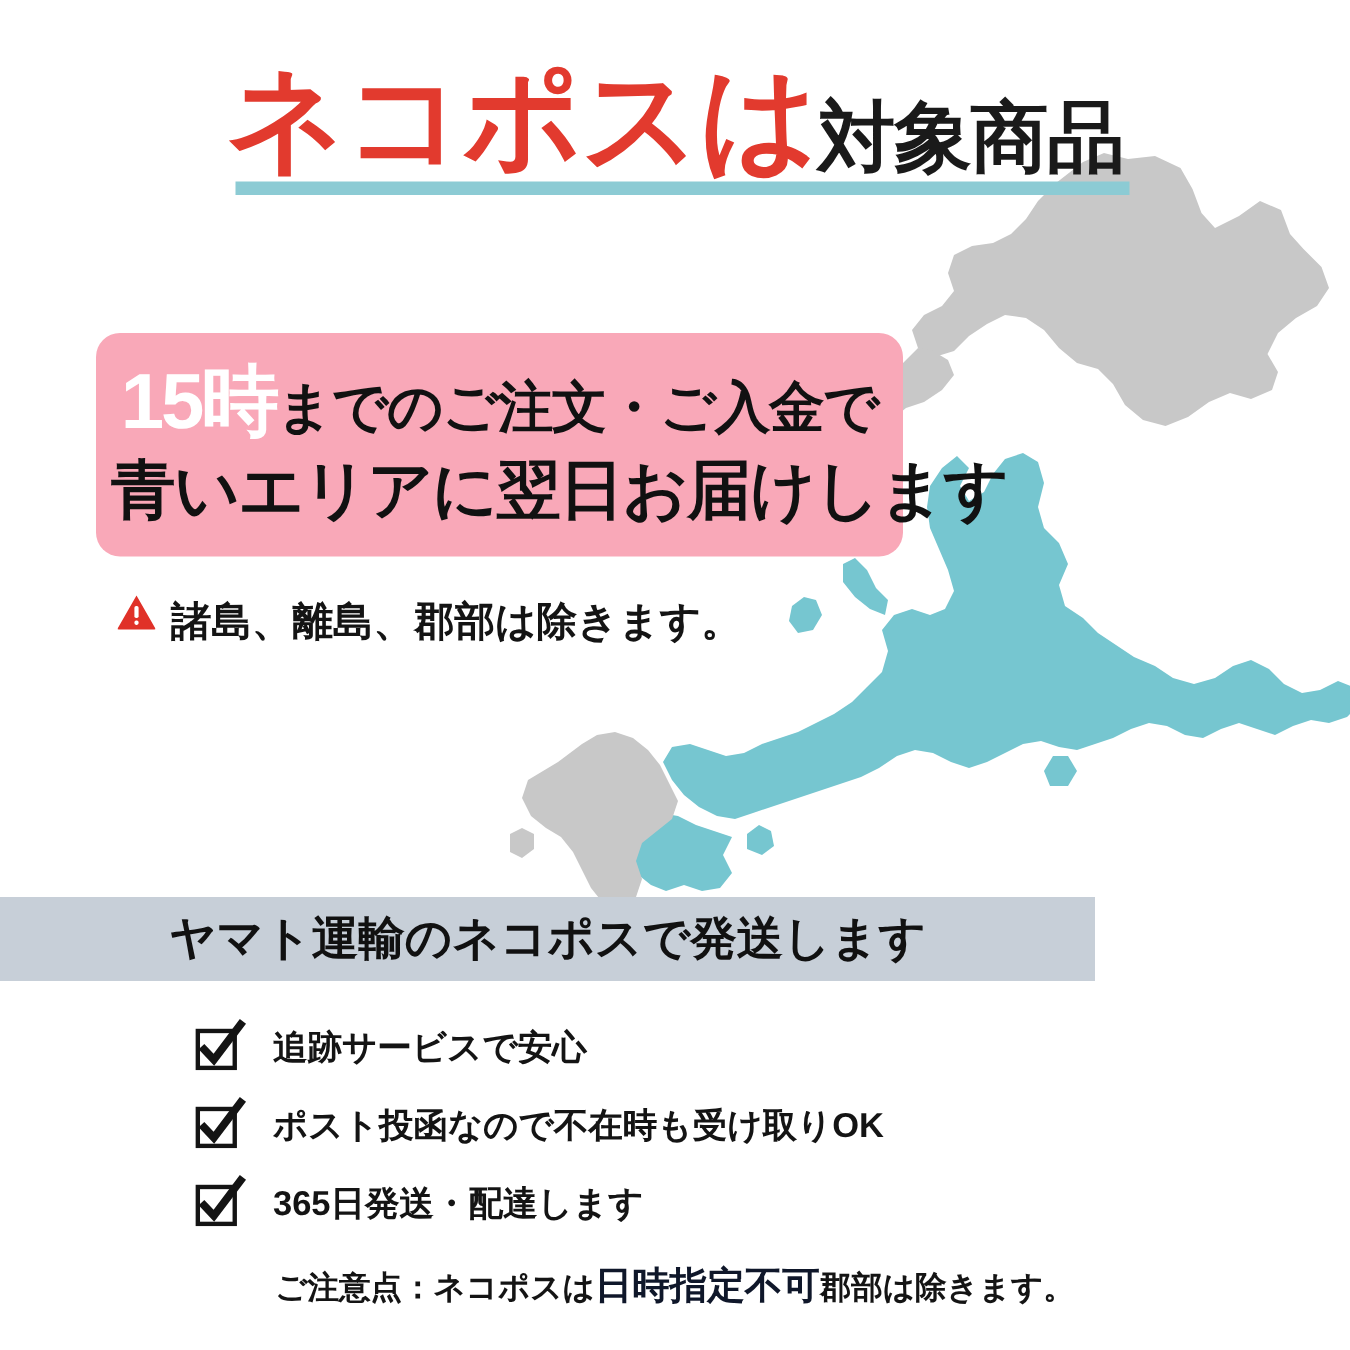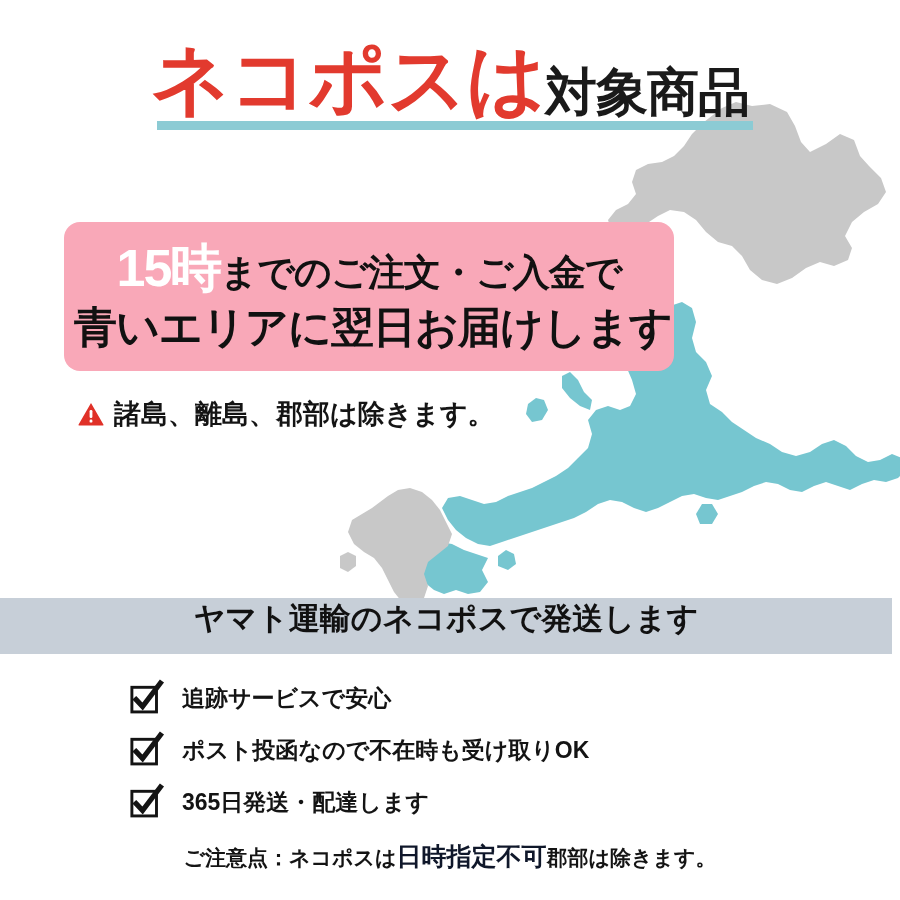--- a/index.html
+++ b/index.html
@@ -68,21 +68,21 @@
     right: -4px;
     bottom: -12px;
     height: 9px;
   }
 
   
   #pink-callout {
     position: absolute;
     left: 64px;
     top: 222px;
-    width: 610px;
+    width: 538px;
     padding: 18px 10px 20px 10px;
     border-radius: 16px;
     box-sizing: border-box;
     z-index: 3;
   }
   .callout-line {
     text-align: center;
     line-height: 1.08;
     white-space: nowrap;
   }
@@ -107,21 +107,21 @@
     letter-spacing: -1px;
   }
 
   
   #warning-note {
     position: absolute;
     left: 78px;
     top: 396px;
     z-index: 3;
     display: flex;
-    align-items: center;
+    align-items: flex-start;
     gap: 10px;
     white-space: nowrap;
   }
   #warning-icon {
     width: 26px;
     height: 24px;
     flex: 0 0 auto;
     display: block;
   }
   #warning-text {
@@ -129,24 +129,25 @@
     font-weight: bold;
     color: #141414;
     letter-spacing: 0px;
   }
 
   
   #carrier-banner {
     position: absolute;
     left: 0;
     top: 598px;
-    width: 892px;
+    width: 730px;
     height: 56px;
     z-index: 4;
     display: flex;
+    align-items: center;
     justify-content: center;
   }
   #carrier-banner-text {
     font-size: 31px;
     font-weight: bold;
     color: #111111;
     letter-spacing: 0px;
     white-space: nowrap;
   }
 

